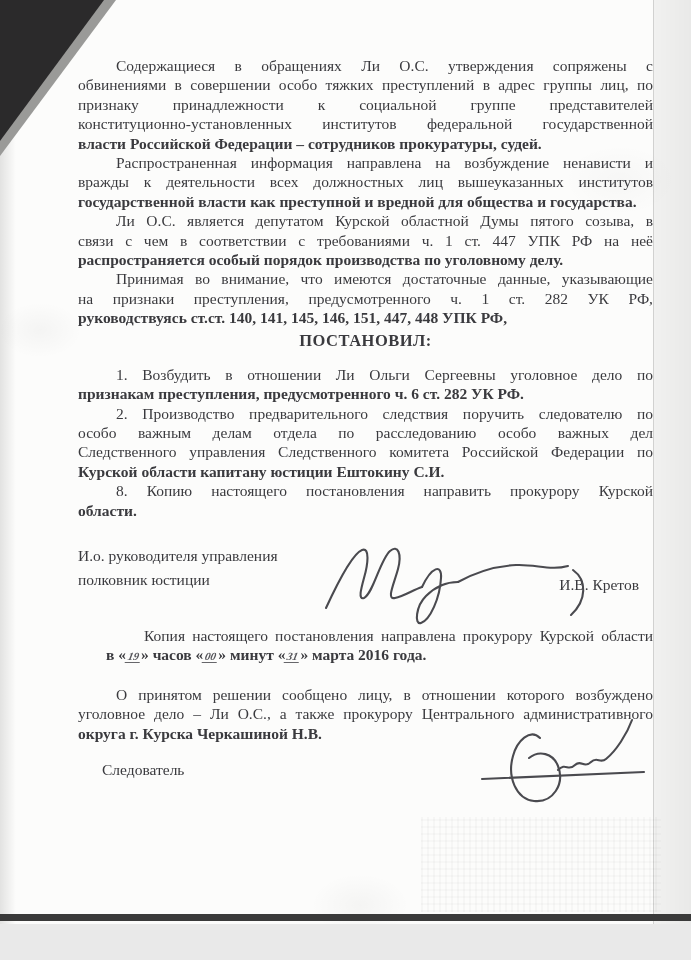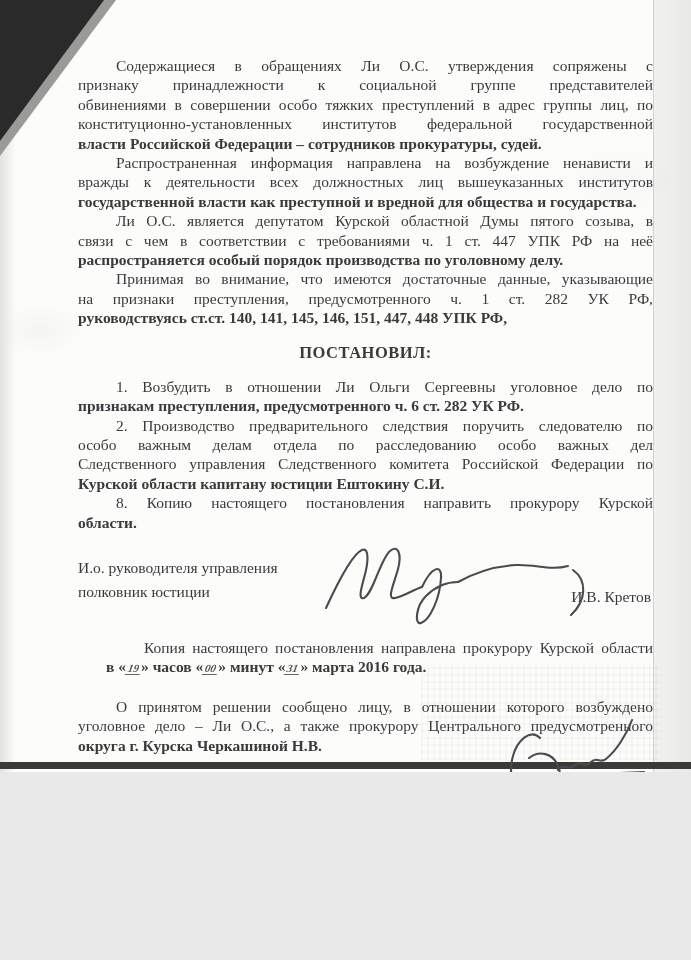--- a/index.html
+++ b/index.html
@@ -1,18 +1,18 @@
 <!DOCTYPE html>
 <html lang="ru"><head>
 <meta charset="utf-8">
 <style>
   html,body{margin:0;padding:0;background:#e9e9e9;}
   .paper{
     position:relative;
-    width:691px;height:772px;
+    width:691px;height:924px;
     background:#fcfcfb;
     overflow:hidden;
     font-family:"Liberation Serif","DejaVu Serif",serif;
     color:#3a3a3e;
   }
   
   .edge-left{position:absolute;left:0;top:0;width:16px;height:100%;
     background:linear-gradient(to right,rgba(0,0,0,.10),rgba(0,0,0,0));}
   .edge-right{position:absolute;right:0;top:0;width:37px;height:100%;
     background:linear-gradient(to right,rgba(0,0,0,.045),rgba(0,0,0,.075));
@@ -31,25 +31,25 @@
     background:
       radial-gradient(60px 40px at 40px 330px,rgba(0,0,0,.03),transparent 70%),
       radial-gradient(80px 50px at 620px 180px,rgba(0,0,0,.025),transparent 70%),
       radial-gradient(70px 45px at 360px 905px,rgba(0,0,0,.03),transparent 70%);}
   
   .textcol{position:absolute;left:78px;top:56px;width:575px;
     font-size:15.5px;line-height:19.4px;}
   .line{text-align:justify;text-align-last:justify;}
   .line.first{text-indent:38px;}
   .line.last{text-align-last:left;font-weight:bold;}
-  .heading{margin:15px 0 14px;font-size:16.5px;font-weight:bold;
+  .heading{margin:3px 0 14px;font-size:16.5px;font-weight:bold;
     text-align:center;text-align-last:center;line-height:20px;letter-spacing:.5px;}
   .approver{position:relative;height:48px;margin-top:26px;}
   .approver .pos2{margin-top:5px;}
-  .appname{position:absolute;right:2px;bottom:0;text-align:center;}
+  .appname{position:absolute;right:14px;bottom:0;text-align:center;}
   .copy-note{margin-top:32px;margin-left:28px;}
   .notice{margin-top:20px;}
   .investigator{margin-top:17px;margin-left:24px;}
   .hand{display:inline-block;font-style:italic;font-size:11px;
     transform:skewX(-12deg);color:#55555a;
     border-bottom:1px solid #66666a;padding:0 2px;line-height:12px;}
   .sig{position:absolute;pointer-events:none;}
   .sig path{fill:none;stroke:#4a4a4f;stroke-width:2.1;
     stroke-linecap:round;stroke-linejoin:round;}
 </style>
@@ -63,22 +63,22 @@
   <div class="blotches"></div>
   <div class="noise"></div>
   <div class="corner-shadow"></div>
   <div class="corner"></div>
   <div class="bottom-band"></div>
 
   <div class="textcol">
 
     <div class="para">
         <div class="line first">Содержащиеся в обращениях Ли О.С. утверждения сопряжены с</div>
+        <div class="line">обвинениями в совершении особо тяжких преступлений в адрес группы лиц, по</div>
         <div class="line">признаку принадлежности к социальной группе представителей</div>
-        <div class="line">обвинениями в совершении особо тяжких преступлений в адрес группы лиц, по</div>
         <div class="line">конституционно-установленных институтов федеральной государственной</div>
         <div class="line last">власти Российской Федерации – сотрудников прокуратуры, судей.</div>
       </div>
     <div class="para">
         <div class="line first">Распространенная информация направлена на возбуждение ненависти и</div>
         <div class="line">вражды к деятельности всех должностных лиц вышеуказанных институтов</div>
         <div class="line last">государственной власти как преступной и вредной для общества и государства.</div>
       </div>
     <div class="para">
         <div class="line first">Ли О.С. является депутатом Курской областной Думы пятого созыва, в</div>
@@ -114,21 +114,21 @@
       <div class="appname">И.В. Кретов</div>
     </div>
 
     <div class="copy-note">
       <div class="line first">Копия настоящего постановления направлена прокурору Курской области</div>
       <div class="line last"><span>в «</span><span class="hand">19</span><span>» часов «</span><span class="hand">00</span><span>» минут «</span><span class="hand">31</span><span>» марта 2016 года.</span></div>
     </div>
 
     <div class="para notice">
         <div class="line first">О принятом решении сообщено лицу, в отношении которого возбуждено</div>
-        <div class="line">уголовное дело – Ли О.С., а также прокурору Центрального предусмотренного</div>
+        <div class="line">уголовное дело – Ли О.С., а также прокурору Центрального административного</div>
         <div class="line last">округа г. Курска Черкашиной Н.В.</div>
       </div>
 
     <div class="investigator">Следователь</div>
 
   </div>
 
   <svg class="sig" style="left:320px;top:538px" width="290" height="95" viewBox="0 0 290 95">
     <path d="M6,70 C18,44 32,16 42,12 C50,9 48,26 44,40 C41,51 38,62 44,60 C53,56 60,22 70,13 C78,6 82,16 78,31 C74,46 66,62 75,60 C84,58 93,52 102,49"></path>
     <path d="M102,49 C112,28 122,26 121,40 C120,60 110,82 101,85 C94,87 96,68 106,58 C116,48 128,44 138,44"></path>

